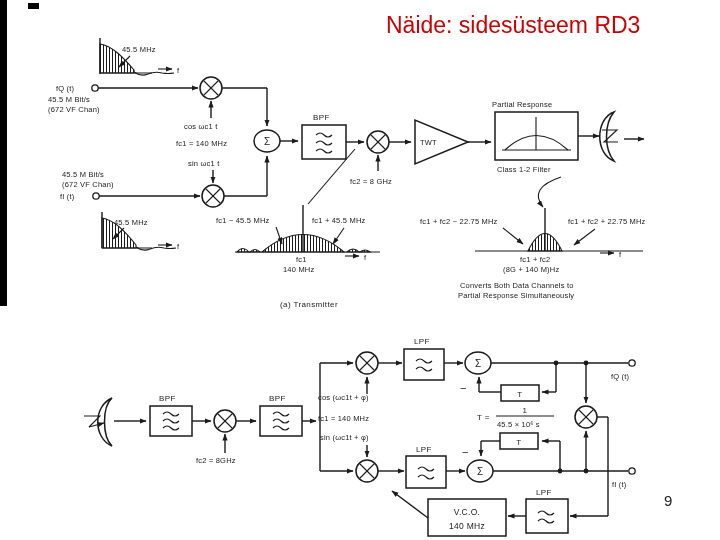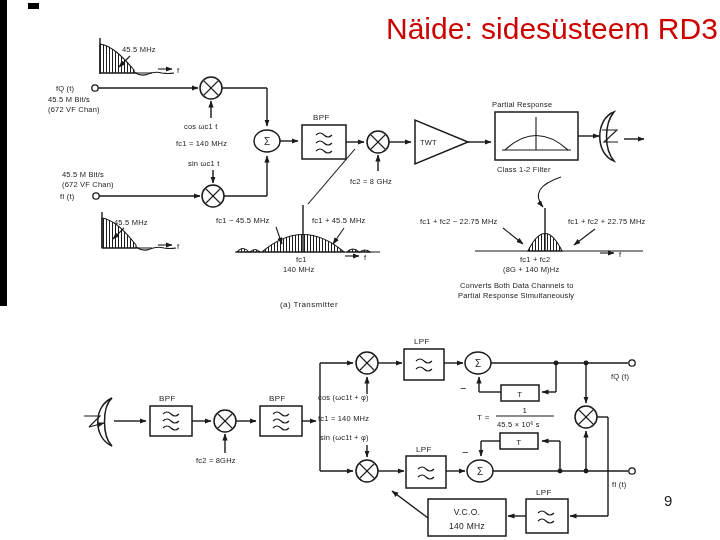--- a/index.html
+++ b/index.html
@@ -1,17 +1,17 @@
 <!DOCTYPE html>
 <html><head>
 <meta charset="utf-8">
 <style>
   html,body{margin:0;padding:0;background:#888;}
   .slide{position:relative;width:720px;height:540px;background:#ffffff;overflow:hidden;font-family:"Liberation Sans",sans-serif;}
-  .title{position:absolute;left:386px;top:12px;font-size:30px;color:#cc0000;white-space:nowrap;}
+  .title{position:absolute;left:386px;top:12px;font-size:23px;color:#cc0000;white-space:nowrap;}
   .pagenum{position:absolute;left:664px;top:492px;font-size:15px;color:#222;}
   svg{position:absolute;left:0;top:0;}
   svg text{fill:#1b1b1b;font-family:"Liberation Sans",sans-serif;}
   .t7{font-size:7.5px;letter-spacing:.2px;}
   .t8{font-size:8px;letter-spacing:.4px;}
   .t9{font-size:8.5px;letter-spacing:.3px;}
   .tS{font-size:10px;}
   .tM{font-size:11px;}
   .mid{text-anchor:middle;}
   .ln{stroke:#1b1b1b;stroke-width:1.4;fill:none;}

